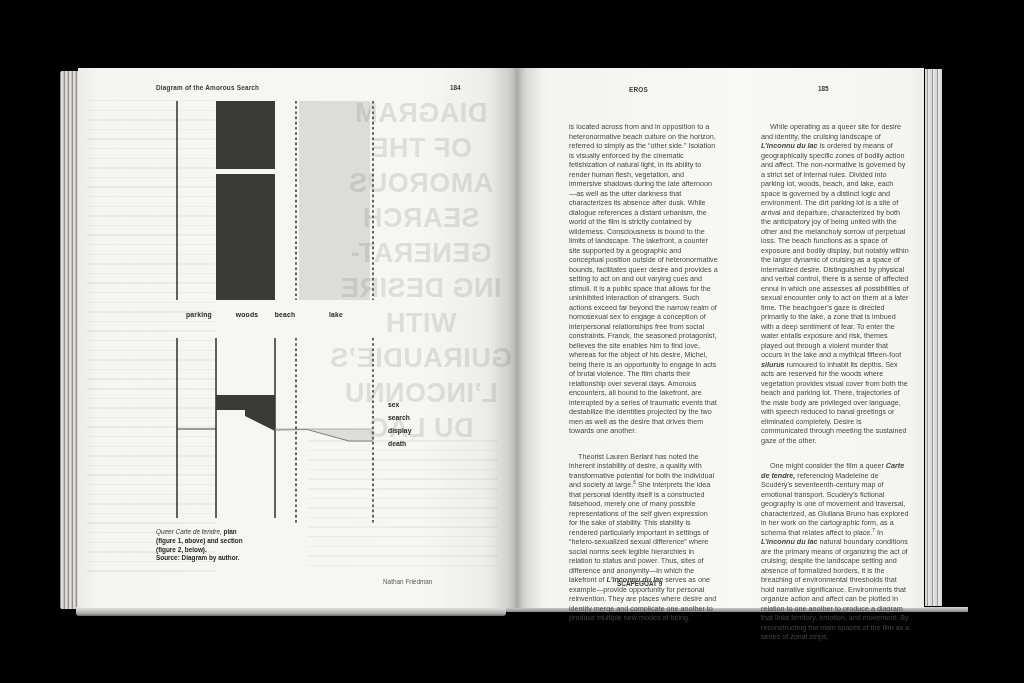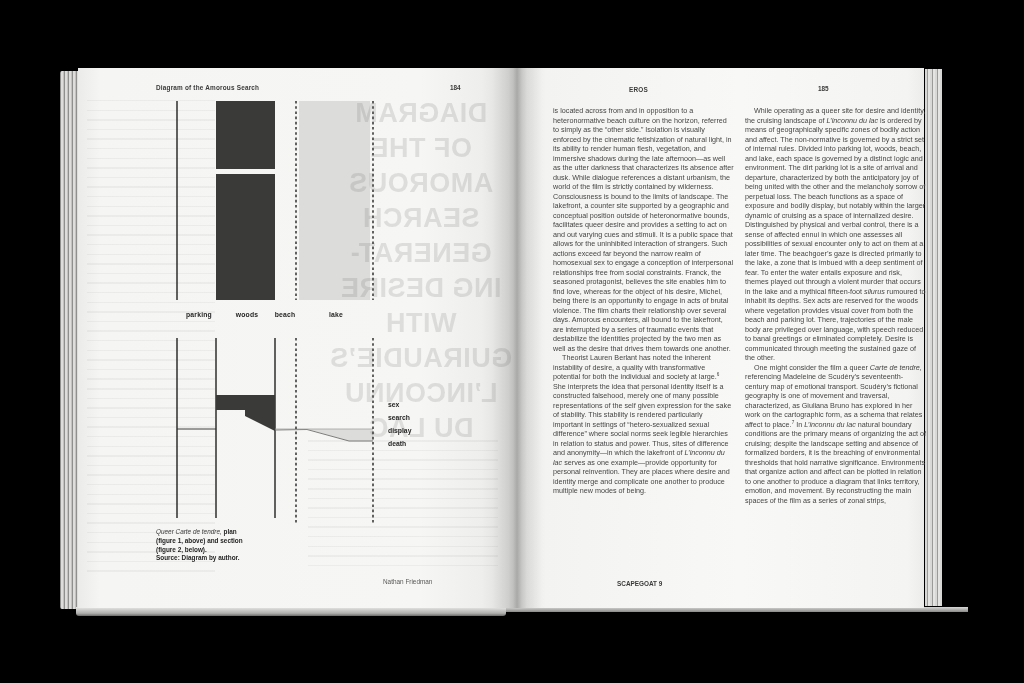--- a/index.html
+++ b/index.html
@@ -69,23 +69,23 @@
   }
   .seclabels{position:absolute;left:310px;top:330px;display:flex;flex-direction:column;}
   .seclabels span{font-size:6.8px;font-weight:bold;color:#1f1f1f;line-height:13px;}
 
   .caption{position:absolute;left:78px;top:460px;width:170px;font-size:6.4px;line-height:8.8px;color:#1f1f1f;}
   .caption .cap-italic{font-style:italic;font-weight:normal;color:#3a3a3a;}
   .caption .cap-bold{font-weight:bold;}
 
   .cols{position:absolute;left:36px;top:38px;width:374px;display:flex;gap:11px;}
   .col{width:181px;font-size:7.2px;line-height:9.5px;color:#454545;text-align:left;}
-  .col p{margin:0;}
+  .col p{margin:16px;}
   .col p.indent{text-indent:9px;}
-  .col .it{font-style:italic;}
+  .col .it{font-style:italic;font-weight:bold;}
   .col sup{font-size:4.6px;line-height:0;vertical-align:super;}
 </style>
 </head>
 <body>
 
 <div class="book">
   <div class="edge-left"></div>
   <div class="edge-right"></div>
   <div class="edge-bottom-left"></div>
   <div class="edge-bottom-right"></div>

